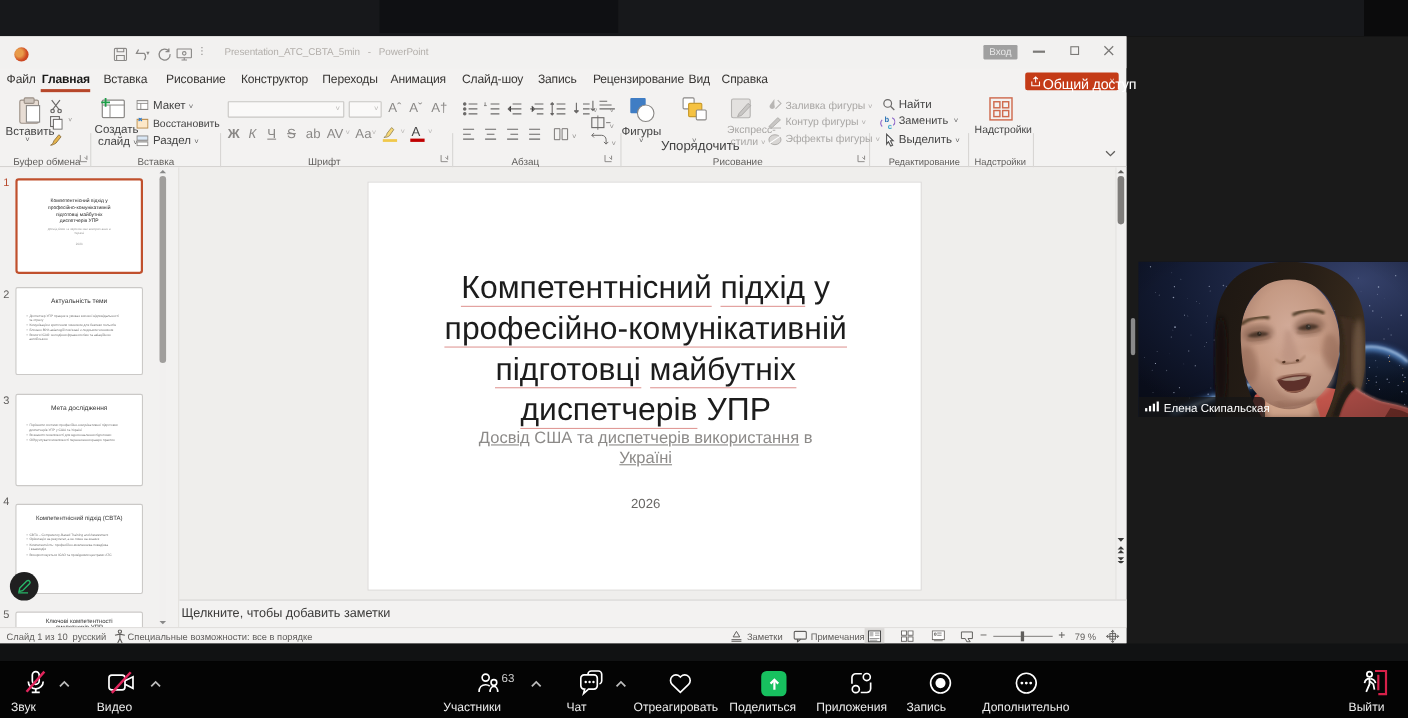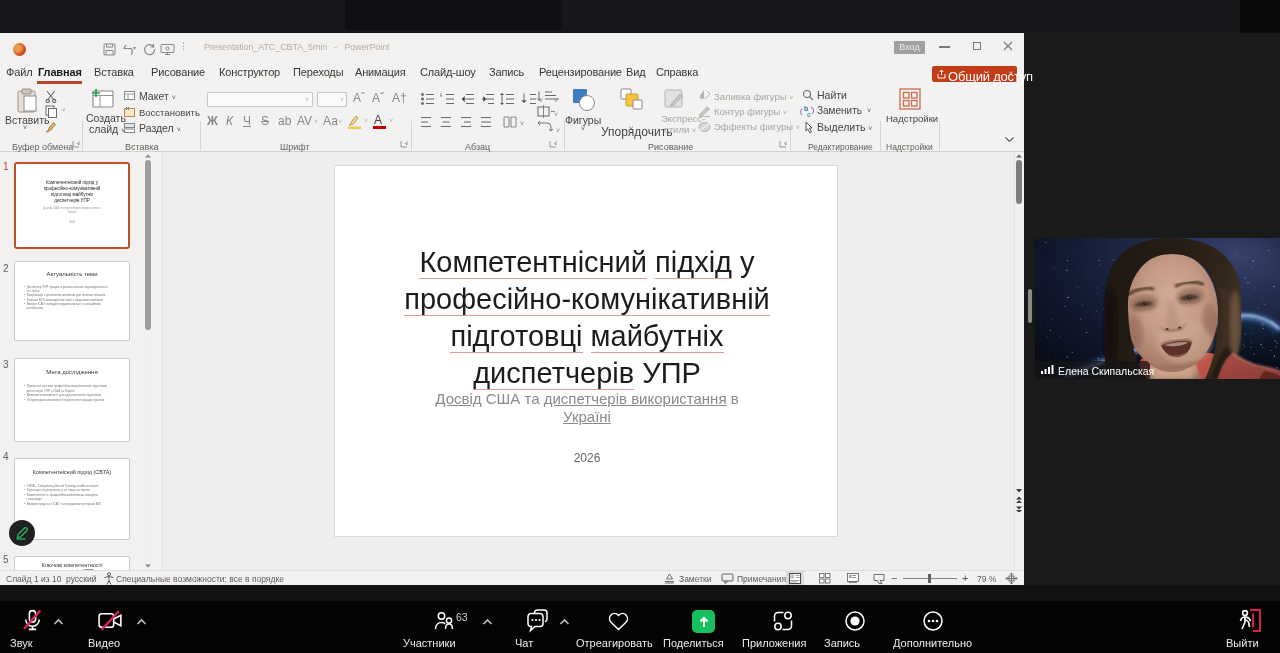--- a/index.html
+++ b/index.html
@@ -359,20 +359,23 @@
         <path d="M1 4.5 4 1.5 7 4.5z" fill="#605e5c"></path>
       </svg>
     <div class="abs" style="left:1016px;top:8px;width:6px;height:44px;background:#7f7d7b;border-radius:3px"></div>
     <svg class="abs" style="left:1015px;top:336px" width="8" height="24" viewBox="0 0 8 24">
         <path d="M1 1 4 4.5 7 1z" fill="#3b3a39"></path>
         <path d="M1 11.5 4 8.5 7 11.5zM1 15 4 12 7 15z" fill="#3b3a39"></path>
         <path d="M1 18.5 4 21.5 7 18.5zM1 22 4 25 7 22z" fill="#3b3a39"></path>
       </svg>
   </div>
 
+  <div class="abs" style="left:163px;top:512px;width:861px;height:25px;background:#f3f2f1;border-top:1px solid #d6d4d2">
+    <div class="abs" style="left:2px;top:6px;font-size:11.5px;color:#3b3a39">Щелкните, чтобы добавить заметки</div>
+  </div>
 
   <div class="abs" style="left:0;top:537px;width:1024px;height:15px;background:#f3f2f1;border-top:1px solid #e1dfdd;font-size:8.5px;color:#605e5c">
     <span class="abs" style="left:6px;top:3px">Слайд 1 из 10</span>
     <span class="abs" style="left:66px;top:3px">русский</span>
     <svg class="abs" style="left:103px;top:1px" width="12" height="13" viewBox="0 0 12 13">
         <g fill="none" stroke="#605e5c" stroke-width="1">
           <circle cx="6" cy="2.2" r="1.5"></circle>
           <path d="M1.5 5.5 6 4.5l4.5 1M6 4.5v4l-2 4M6 8.5l2 4"></path>
         </g>
       </svg>

